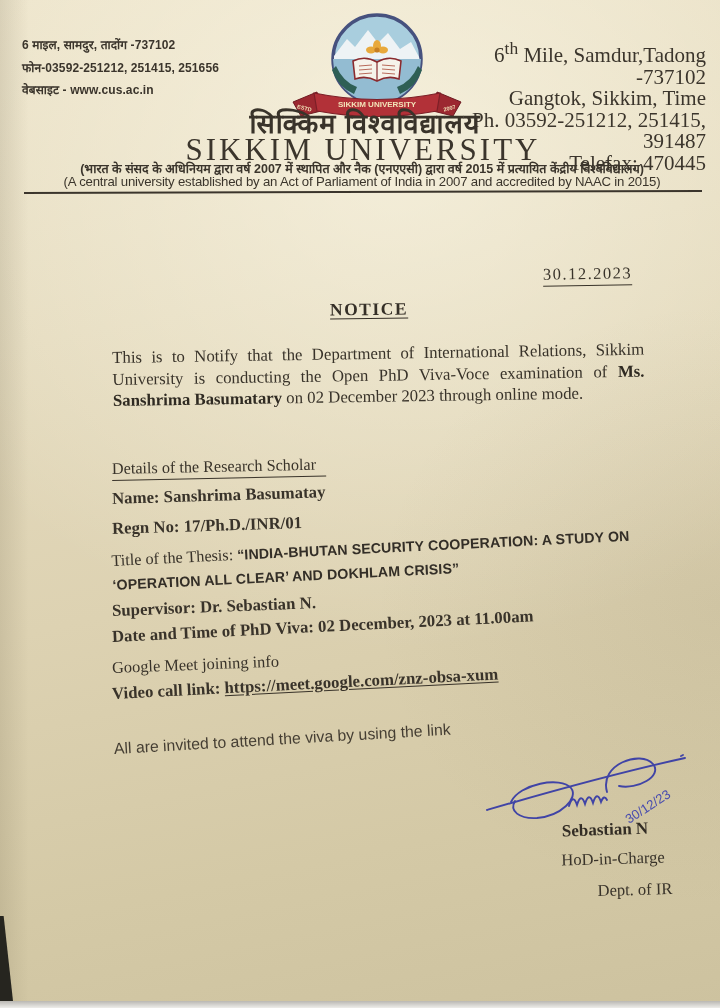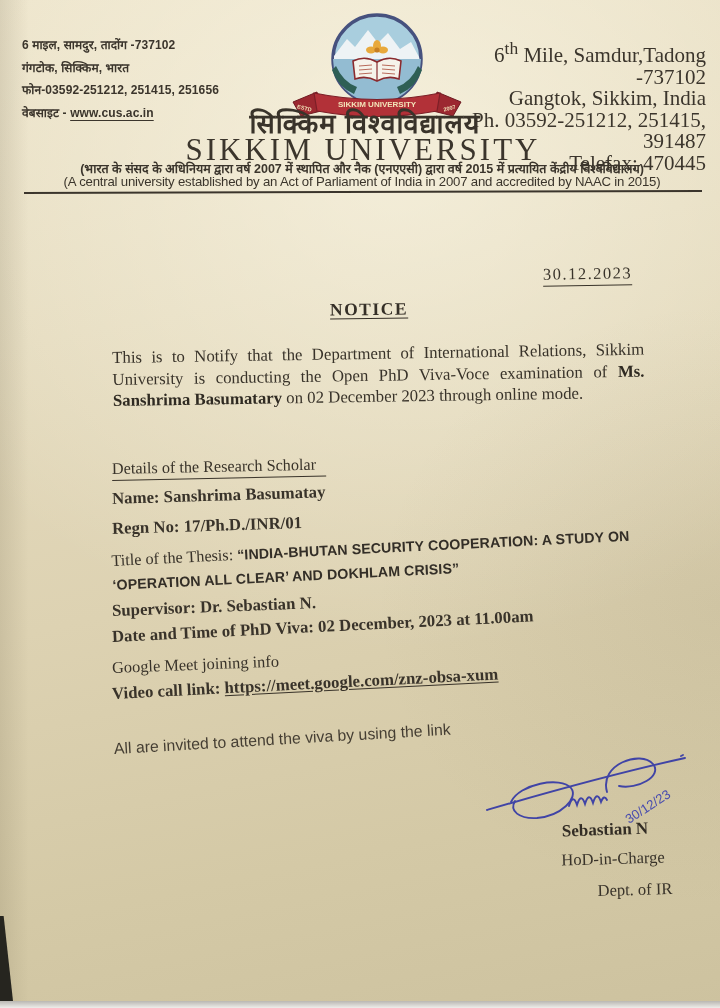--- a/index.html
+++ b/index.html
@@ -42,21 +42,21 @@
     font-family: "Liberation Sans", sans-serif;
     font-size: 12px; font-weight: 600; color: #3b352c;
     line-height: 22.5px; letter-spacing: 0.1px;
   }
   .addr-right {
     position: absolute; right: 14px; top: 38px; width: 240px;
     text-align: right;
     font-family: "Liberation Serif", serif;
     font-size: 21px; color: #3b352c; line-height: 21.5px;
   }
-  .addr-link { text-decoration: underline; text-underline-offset: 3px; margin-top: 34px; }
+  .addr-link { text-underline-offset: 3px; margin-top: 34px; }
   .logo-wrap { position: absolute; left: 287px; top: 12px; width: 180px; height: 114px; }
   .uni-hindi {
     position: absolute; left: 0; top: 104px; width: 730px; text-align: center;
     font-family: "Liberation Sans", sans-serif;
     font-size: 27px; font-weight: 700; color: #39332a; letter-spacing: 1px;
   }
   .uni-english {
     position: absolute; left: 0; top: 132px; width: 726px; text-align: center;
     font-family: "Liberation Serif", serif;
     font-size: 31px; font-weight: 400; color: #3b352c; letter-spacing: 3px;
@@ -144,21 +144,20 @@
 </style>
 </head>
 <body>
 
 <div class="photo">
   <div class="paper"></div>
   <div class="paper-shade"></div>
 
   <div class="addr-left">
     <div>6 माइल, सामदुर, तादोंग  -737102</div>
-    <div>गंगटोक, सिक्किम, भारत</div>
     <div>फोन-03592-251212, 251415, 251656</div>
     <div><span>वेबसाइट - </span><span class="addr-link">www.cus.ac.in</span></div>
   </div>
 
   <div class="logo-wrap">
     <svg width="180" height="114" viewBox="0 0 180 114">
 
       <path d="M30,80 L6,90 L14,104 L34,99 Z" fill="#9c2830" stroke="#6e1a21" stroke-width="1"></path>
       <path d="M150,80 L174,90 L166,104 L146,99 Z" fill="#9c2830" stroke="#6e1a21" stroke-width="1"></path>
 
@@ -185,21 +184,21 @@
 
       <path d="M27,81 Q90,94 153,81 L150,99 Q90,110 30,99 Z" fill="#b23138" stroke="#7c1f27" stroke-width="1.2"></path>
       <text x="90" y="95" text-anchor="middle" font-family="Liberation Sans, sans-serif" font-size="8" font-weight="bold" fill="#f2e3b8">SIKKIM UNIVERSITY</text>
       <text x="17" y="98" text-anchor="middle" font-family="Liberation Sans, sans-serif" font-size="5.5" font-weight="bold" fill="#f2e3b8" transform="rotate(14 17 98)">ESTD</text>
       <text x="163" y="98" text-anchor="middle" font-family="Liberation Sans, sans-serif" font-size="5.5" font-weight="bold" fill="#f2e3b8" transform="rotate(-14 163 98)">2007</text>
     </svg>
   </div>
 
   <div class="addr-right">
     <div><span>6</span><sup>th</sup><span> Mile, Samdur,Tadong -737102</span></div>
-    <div>Gangtok, Sikkim, India</div>
+    <div>Gangtok, Sikkim, Time</div>
     <div>Ph. 03592-251212, 251415, 391487</div>
     <div>Telefax: 470445</div>
   </div>
 
   <div class="uni-hindi">सिक्किम विश्वविद्यालय</div>
   <div class="uni-english">SIKKIM UNIVERSITY</div>
   <div class="accr-hi">(भारत के संसद के अधिनियम द्वारा वर्ष 2007 में स्थापित और नैक (एनएएसी) द्वारा वर्ष  2015 में प्रत्यायित  केंद्रीय विश्वविद्यालय)</div>
   <div class="accr-en">(A central university established by an Act of Parliament of India in 2007 and accredited by NAAC in 2015)</div>
   <div class="head-rule"></div>
 

